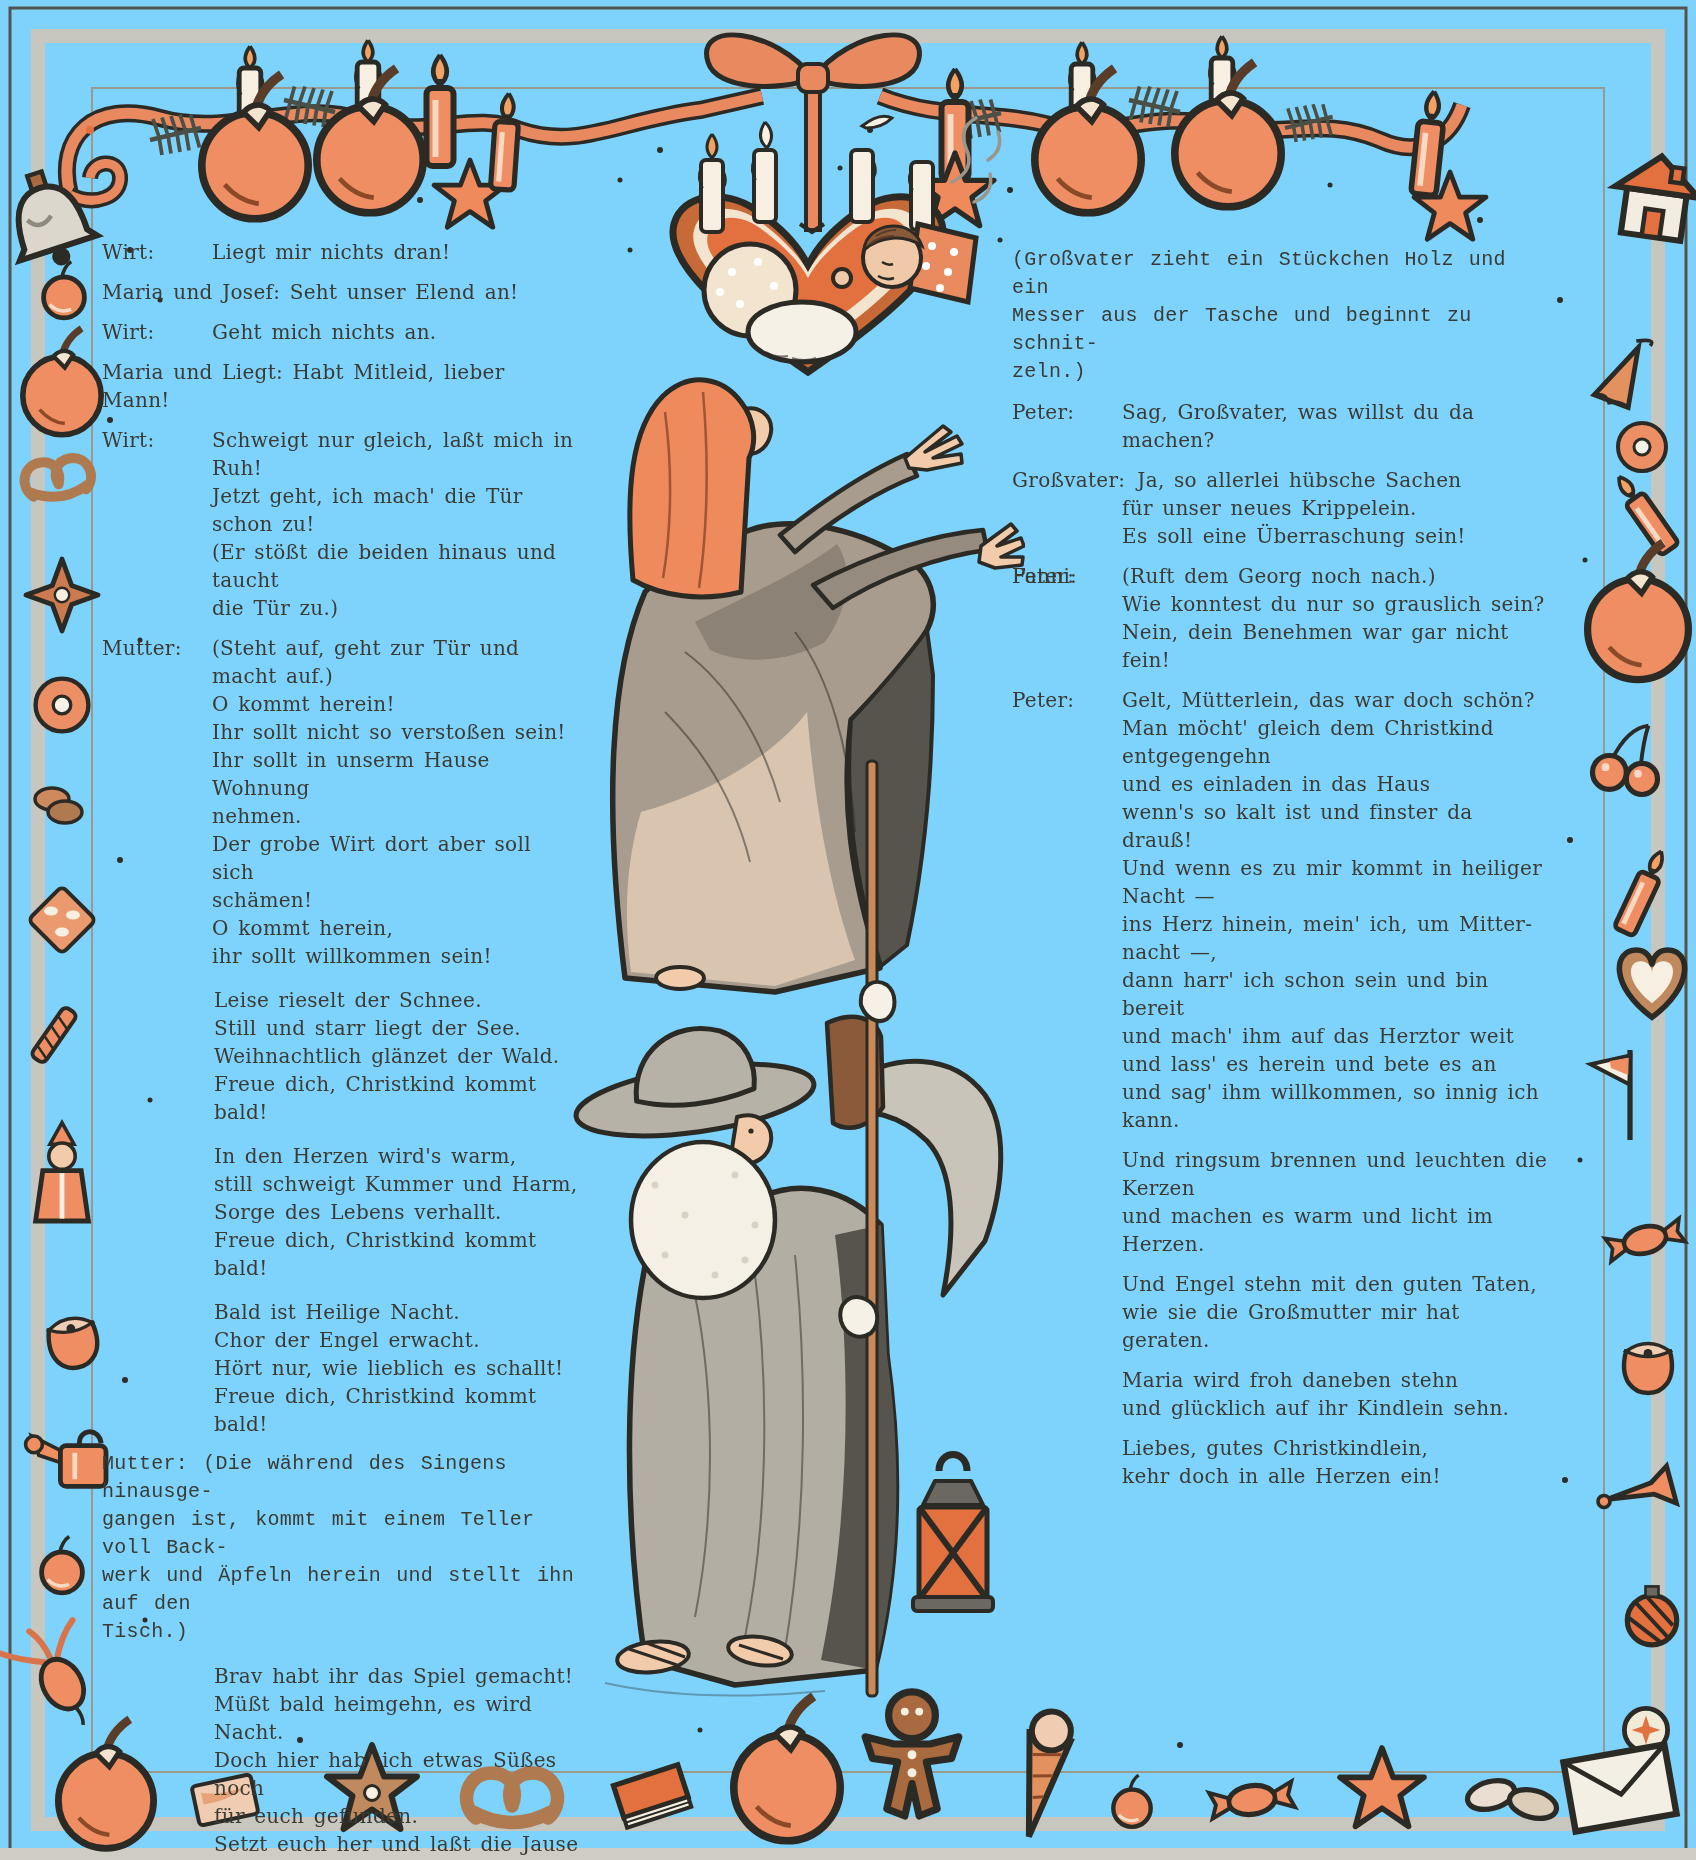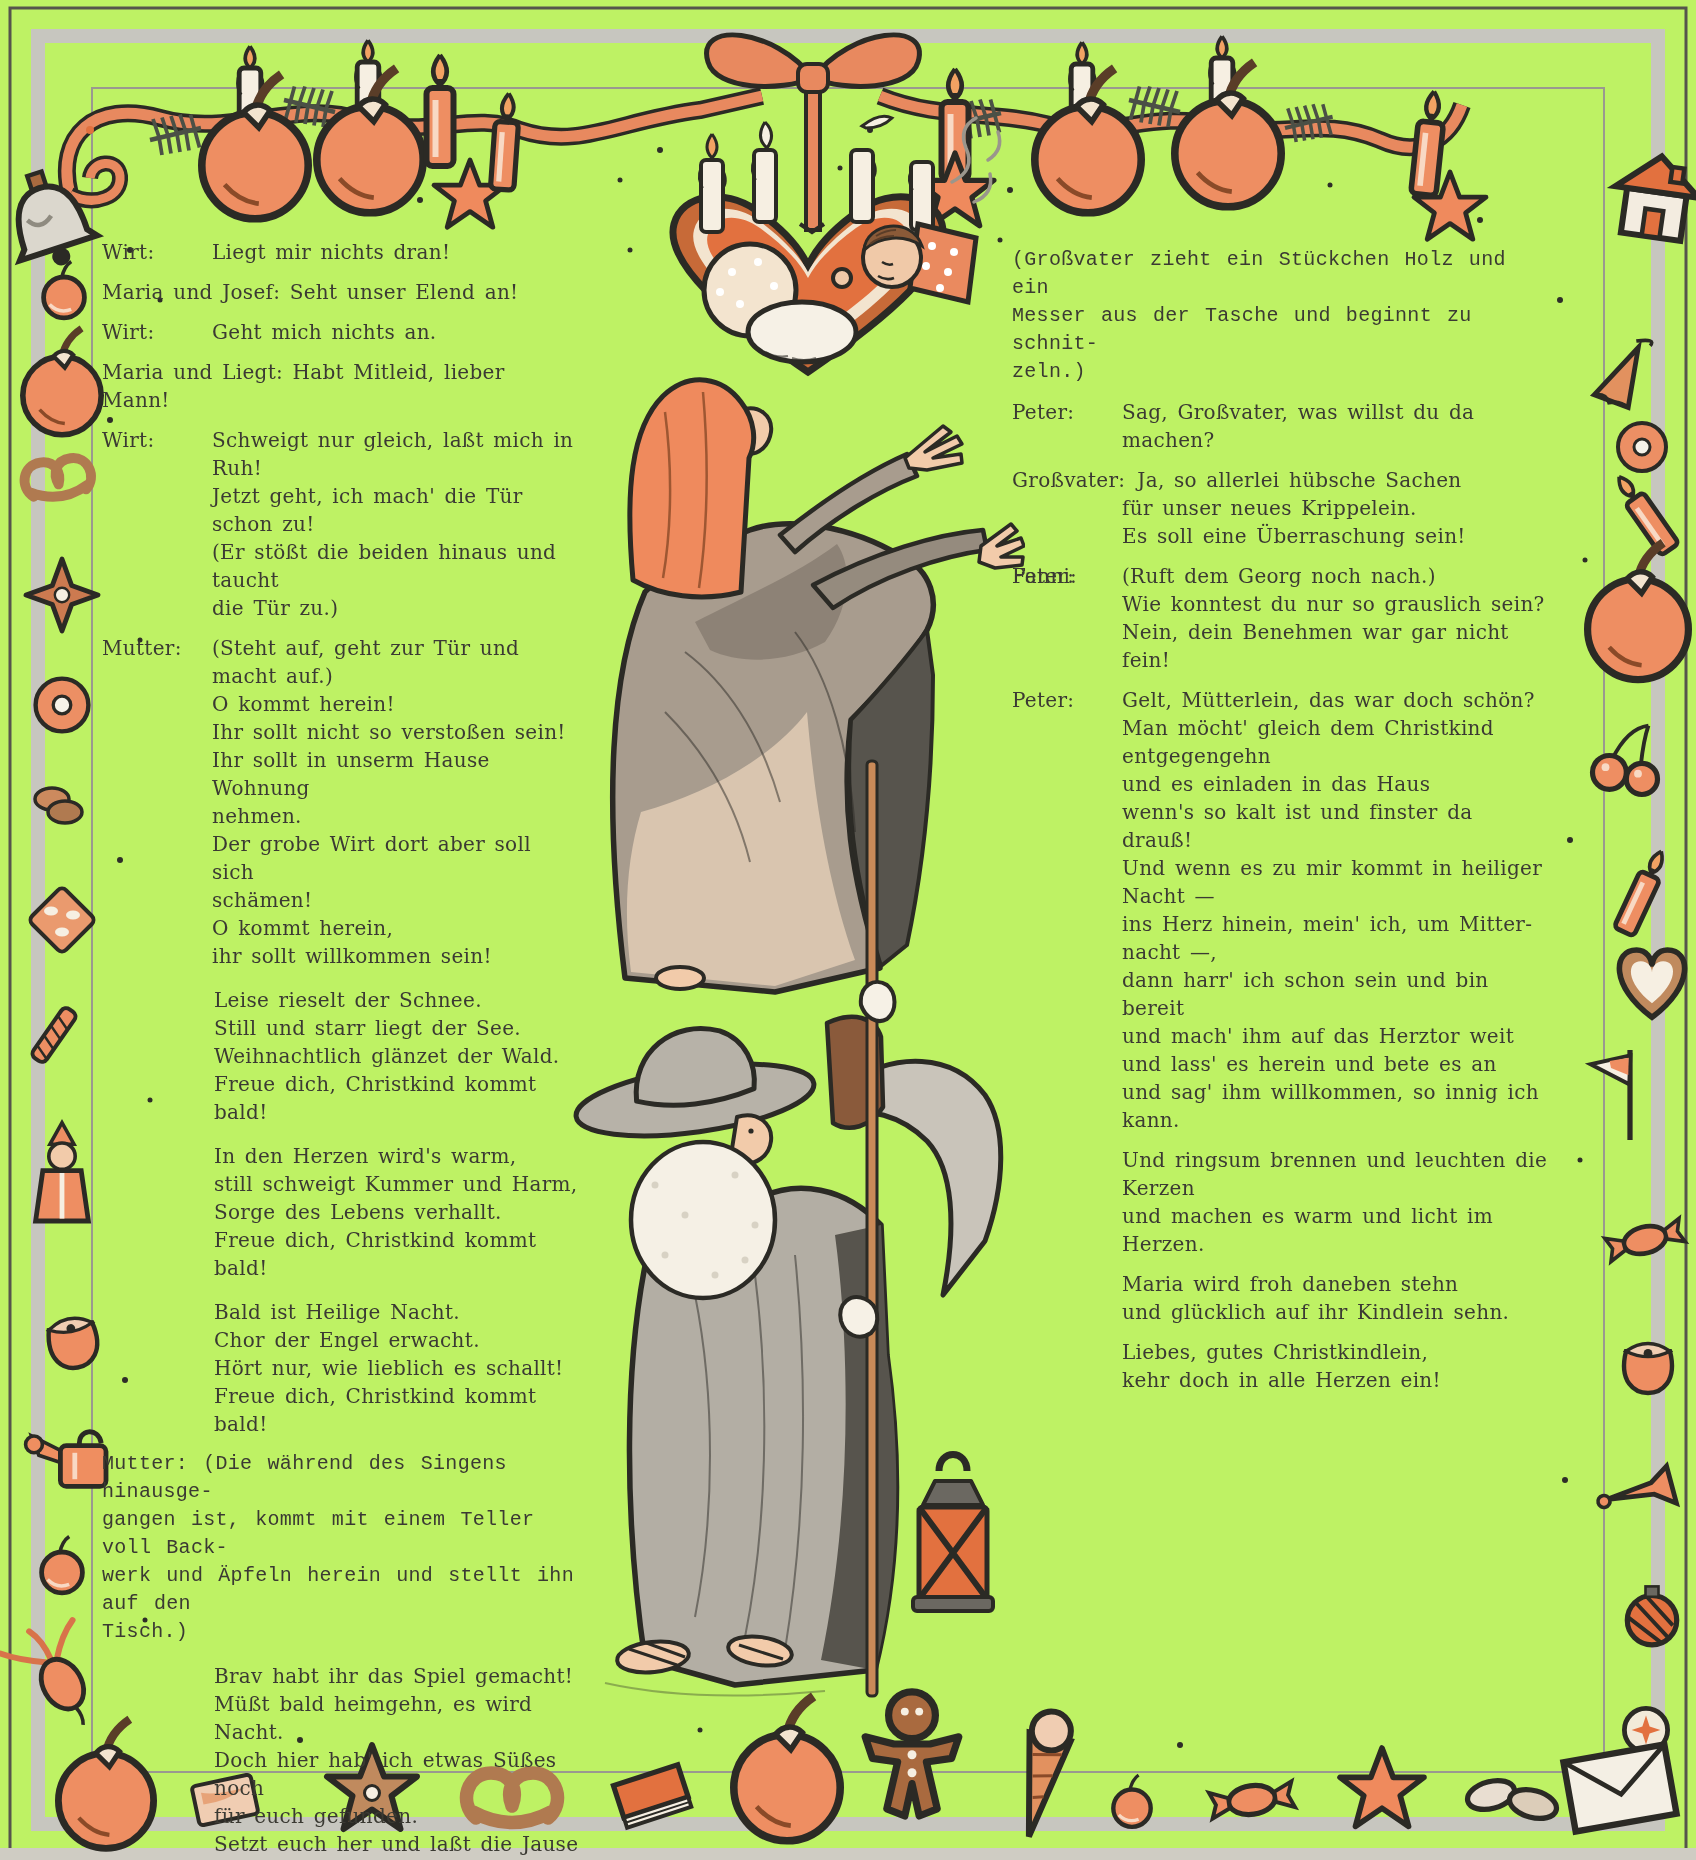--- a/index.html
+++ b/index.html
@@ -1,18 +1,18 @@
 <!DOCTYPE html>
 <html><head>
 <meta charset="utf-8">
 <style>
   html,body{margin:0;padding:0;background:#e9e6de;}
   .page{
     position:relative;width:1696px;height:1860px;overflow:hidden;
-    background:#bef264;
+    background:#7dd3fc;
     font-family:"DejaVu Serif","Liberation Serif",serif;
   }
   .art{position:absolute;pointer-events:none;}
   .col{
     position:absolute;color:#3b3a33;font-size:20px;line-height:28px;
     letter-spacing:0.015em;word-spacing:0.14em;
   }
   .block{white-space:pre-line;margin:0 0 12px 0;}
   .dialogue{padding-left:110px;}
   .speaker{float:left;margin-left:-110px;padding-right:12px;white-space:nowrap;}
@@ -375,20 +375,22 @@
 dann harr' ich schon sein und bin
 bereit
 und mach' ihm auf das Herztor weit
 und lass' es herein und bete es an
 und sag' ihm willkommen, so innig ich
 kann.</span></p>
     <p class="block cont">Und ringsum brennen und leuchten die
 Kerzen
 und machen es warm und licht im
 Herzen.</p>
+    <p class="block cont">Und Engel stehn mit den guten Taten,
+wie sie die Großmutter mir hat geraten.</p>
     <p class="block cont">Maria wird froh daneben stehn
 und glücklich auf ihr Kindlein sehn.</p>
     <p class="block cont">Liebes, gutes Christkindlein,
 kehr doch in alle Herzen ein!</p>
   </div>
 
   <svg class="art" style="left:540px;top:0;width:620px;height:395px" viewBox="0 0 620 395">
     <g>
       <rect x="266" y="78" width="14" height="152" fill="#e8895f" stroke="#2b2a25" stroke-width="4"></rect>
       <path d="M273,78 C235,28 155,20 168,62 C176,90 240,92 273,78 Z" fill="#e8895f" stroke="#2b2a25" stroke-width="5"></path>

